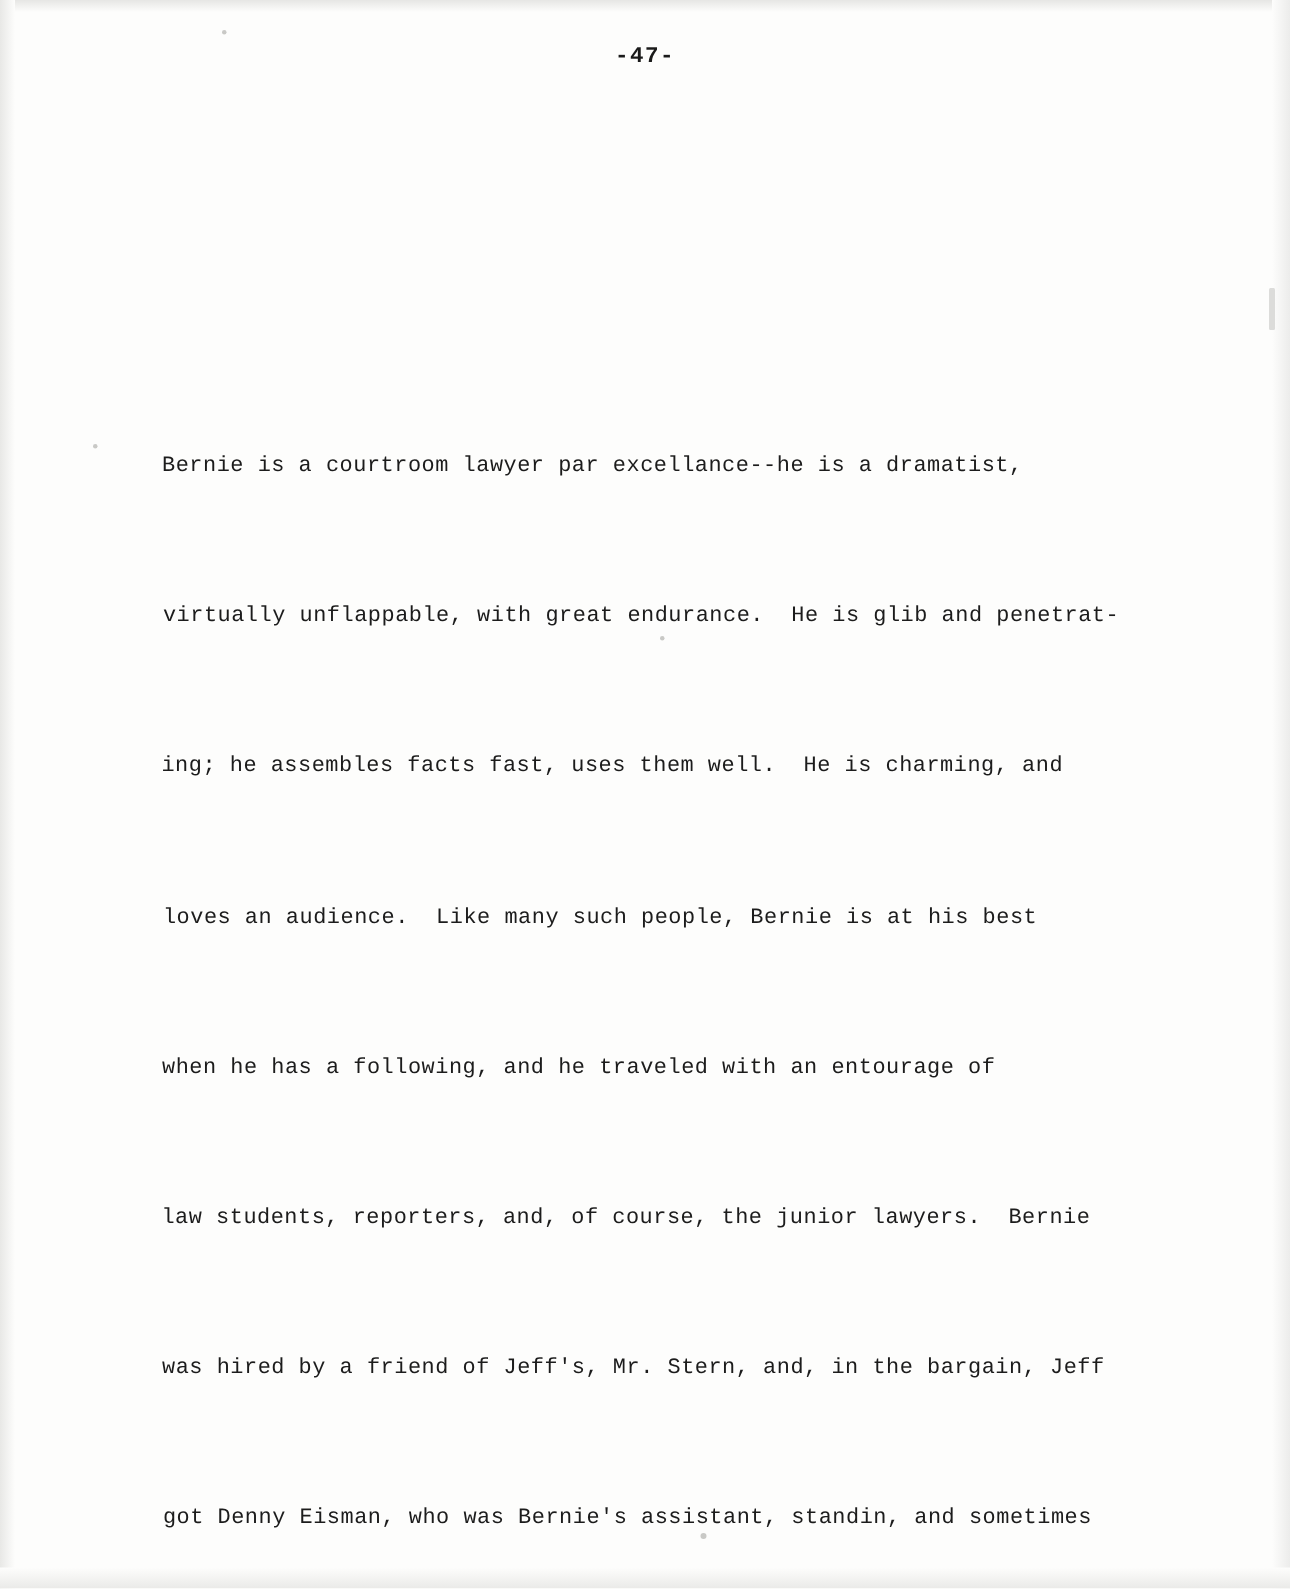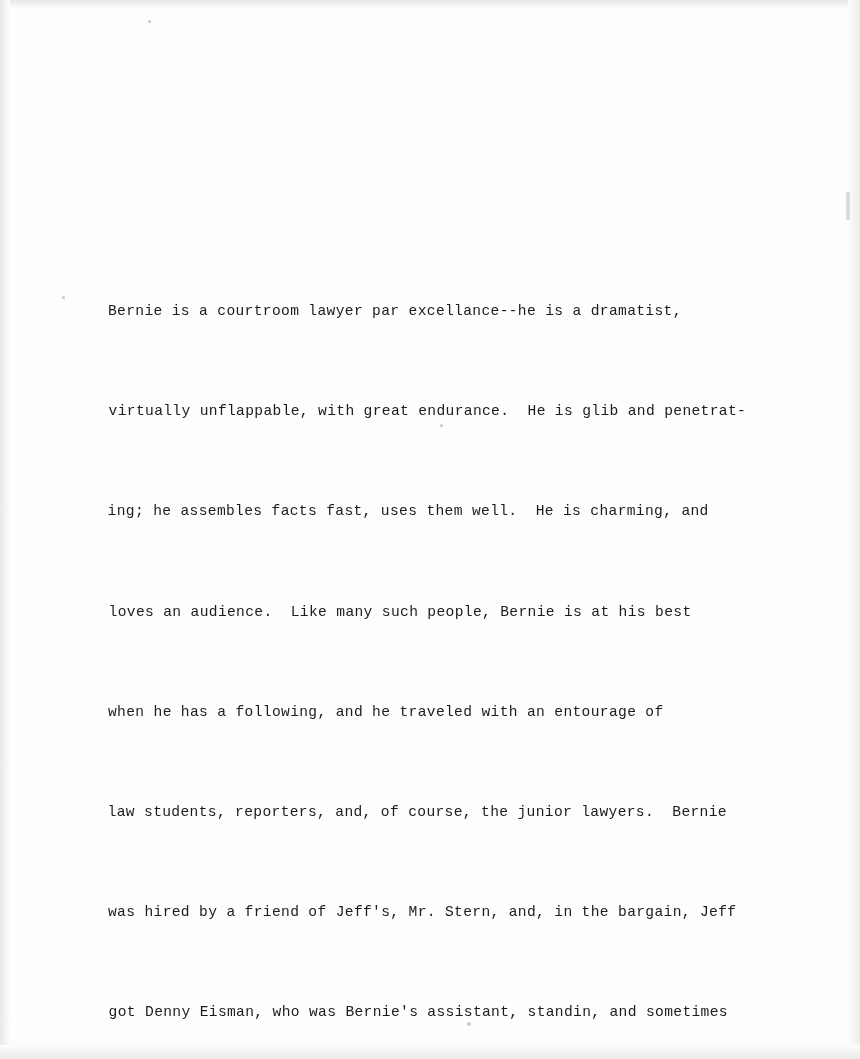--- a/index.html
+++ b/index.html
@@ -103,20 +103,21 @@
   <div class="edge-left"></div>
   <div class="edge-right"></div>
   <div class="edge-bottom"></div>
 
   <div class="speck s1"></div>
   <div class="speck s2"></div>
   <div class="speck s3"></div>
   <div class="speck s4"></div>
   <div class="speck s5"></div>
 
+  <div class="page-number">-47-</div>
 
   <div class="body-text">
 
     <div class="para">
       <span class="line">Bernie is a courtroom lawyer par excellance--he is a dramatist,</span>
       <span class="line">virtually unflappable, with great endurance.  He is glib and penetrat-</span>
       <span class="line">ing; he assembles facts fast, uses them well.  He is charming, and</span>
       <span class="line">loves an audience.  Like many such people, Bernie is at his best</span>
       <span class="line">when he has a following, and he traveled with an entourage of</span>
       <span class="line">law students, reporters, and, of course, the junior lawyers.  Bernie</span>

